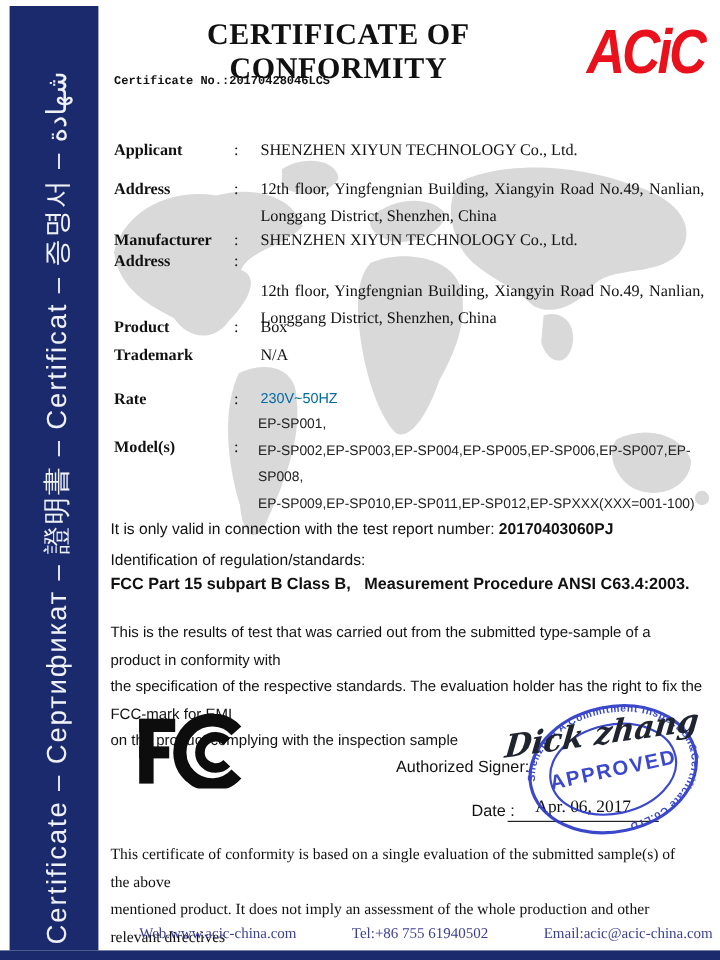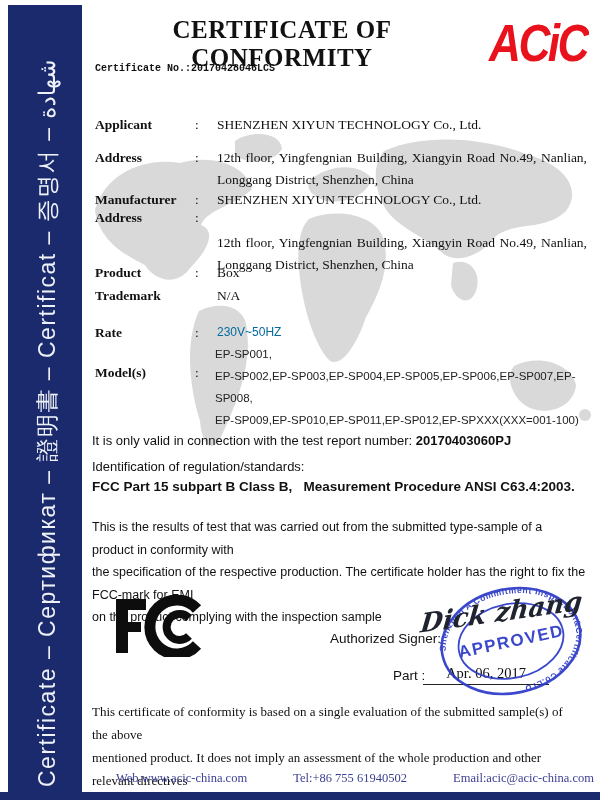--- a/index.html
+++ b/index.html
@@ -152,37 +152,37 @@
 </div>
 
 <div class="abs validity">
   <span>It is only valid in connection with the test report number: </span><b>20170403060PJ</b><span> Identification of regulation/standards:</span>
 </div>
 
 <div class="abs standard">FCC Part 15 subpart B Class B,   Measurement Procedure ANSI C63.4:2003.</div>
 
 <div class="abs results">
   <span style="display:block">This is the results of test that was carried out from the submitted type-sample of a product in conformity with</span>
-  <span style="display:block">the specification of the respective production. The certificate holder has the right to fix the FCC-mark for EMI</span>
+  <span style="display:block">the specification of the respective standards. The evaluation holder has the right to fix the FCC-mark for EMI</span>
   <span style="display:block">on the product complying with the inspection sample</span>
 </div>
 
 <svg class="abs fcc" viewBox="0 0 105 62">
   <g fill="#0d0d0d" stroke="none">
     <rect x="4" y="4" width="12" height="54"></rect>
     <rect x="4" y="4" width="30" height="11"></rect>
     <rect x="4" y="27" width="25" height="10"></rect>
   </g>
   <path d="M 85,14 A 27,27 0 1 0 85,50" fill="none" stroke="#0d0d0d" stroke-width="11"></path>
   <path d="M 77,23 A 13,13 0 1 0 77,41" fill="none" stroke="#0d0d0d" stroke-width="8"></path>
 </svg>
 
 <div class="abs signer">Authorized Signer:</div>
 <div class="abs signature">Dick zhang</div>
-<div class="abs datelabel">Part :</div>
+<div class="abs datelabel">Date :</div>
 <div class="abs dateval">Apr. 06, 2017</div>
 
 <svg class="abs stamp" viewBox="0 0 150 116">
   <defs>
     <path id="rim" d="M 9,58 a 66,47 0 1 1 132,0 a 66,47 0 1 1 -132,0"></path>
   </defs>
   <g transform="rotate(-12 75 58)">
     <ellipse cx="75" cy="58" rx="70" ry="52" fill="none" stroke="#2b39c7" stroke-width="2.6"></ellipse>
     <ellipse cx="75" cy="58" rx="53" ry="37" fill="none" stroke="#2b39c7" stroke-width="1.8"></ellipse>
     <text font-family="Liberation Sans, sans-serif" font-size="8.6" font-weight="bold" fill="#2b39c7" letter-spacing="0.6">

